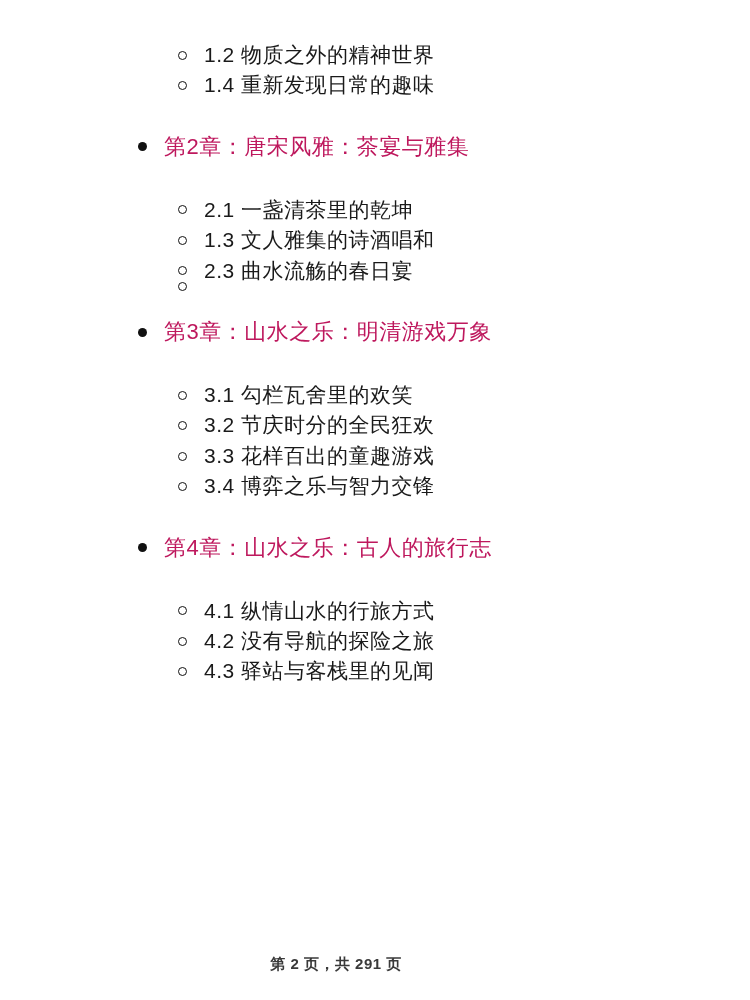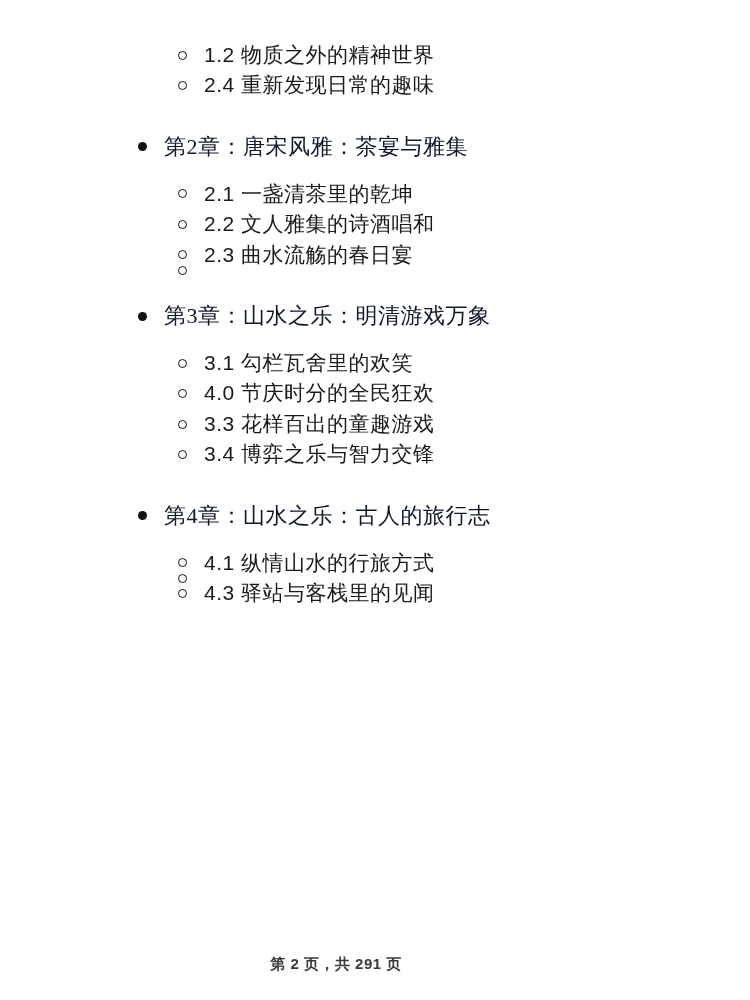--- a/index.html
+++ b/index.html
@@ -27,22 +27,21 @@
     list-style: none;
   }
   
   .chapter {
     position: relative;
     margin: 0 0 0 74px;
     padding: 0 0 0 30px;
     font-size: 22px;
     line-height: 1.45;
     letter-spacing: 0.5px;
-    color: #0f172a;
-    font-family: Liberation Serif, serif;
+    color: #be185d;
   }
   .chapter .bullet-disc {
     position: absolute;
     left: 4px;
     top: 50%;
     width: 9px;
     height: 9px;
     margin-top: -4.5px;
     background: #111111;
     border-radius: 50%;
@@ -64,21 +63,21 @@
     height: 7px;
     margin-top: -4.5px;
     border: 1.5px solid #111111;
     border-radius: 50%;
     box-sizing: content-box;
   }
   .gap-before-chapter {
     margin-top: 30px;
   }
   .gap-after-chapter {
-    margin-top: 16px;
+    margin-top: 32px;
   }
   .footer {
     position: absolute;
     left: 2px;
     right: 0;
     bottom: 26px;
     text-align: center;
     font-size: 15px;
     font-weight: bold;
     color: #3a3a3a;
@@ -91,74 +90,75 @@
 <div class="page">
 
   <ul class="toc">
 
     <li class="section">
       <span class="bullet-circle"></span>
       <span>1.2 物质之外的精神世界</span>
     </li>
     <li class="section">
       <span class="bullet-circle"></span>
-      <span>2.4 重新发现日常的趣味</span>
+      <span>1.4 重新发现日常的趣味</span>
     </li>
 
     <li class="chapter gap-before-chapter">
       <span class="bullet-disc"></span>
       <span>第2章：唐宋风雅：茶宴与雅集</span>
     </li>
     <li class="section gap-after-chapter">
       <span class="bullet-circle"></span>
       <span>2.1 一盏清茶里的乾坤</span>
     </li>
     <li class="section">
       <span class="bullet-circle"></span>
-      <span>2.2 文人雅集的诗酒唱和</span>
+      <span>1.3 文人雅集的诗酒唱和</span>
     </li>
     <li class="section">
       <span class="bullet-circle"></span>
       <span>2.3 曲水流觞的春日宴</span>
     </li>
     <li class="section">
       <span class="bullet-circle"></span>
     </li>
 
     <li class="chapter gap-before-chapter">
       <span class="bullet-disc"></span>
       <span>第3章：山水之乐：明清游戏万象</span>
     </li>
     <li class="section gap-after-chapter">
       <span class="bullet-circle"></span>
       <span>3.1 勾栏瓦舍里的欢笑</span>
     </li>
     <li class="section">
       <span class="bullet-circle"></span>
-      <span>4.0 节庆时分的全民狂欢</span>
+      <span>3.2 节庆时分的全民狂欢</span>
     </li>
     <li class="section">
       <span class="bullet-circle"></span>
       <span>3.3 花样百出的童趣游戏</span>
     </li>
     <li class="section">
       <span class="bullet-circle"></span>
       <span>3.4 博弈之乐与智力交锋</span>
     </li>
 
     <li class="chapter gap-before-chapter">
       <span class="bullet-disc"></span>
       <span>第4章：山水之乐：古人的旅行志</span>
     </li>
     <li class="section gap-after-chapter">
       <span class="bullet-circle"></span>
       <span>4.1 纵情山水的行旅方式</span>
     </li>
     <li class="section">
       <span class="bullet-circle"></span>
+      <span>4.2 没有导航的探险之旅</span>
     </li>
     <li class="section">
       <span class="bullet-circle"></span>
       <span>4.3 驿站与客栈里的见闻</span>
     </li>
 
   </ul>
 
   <div class="footer">第 2 页，共 291 页</div>
 

